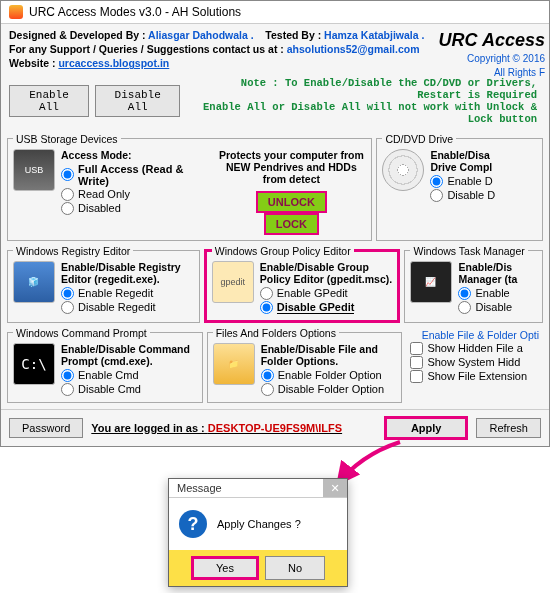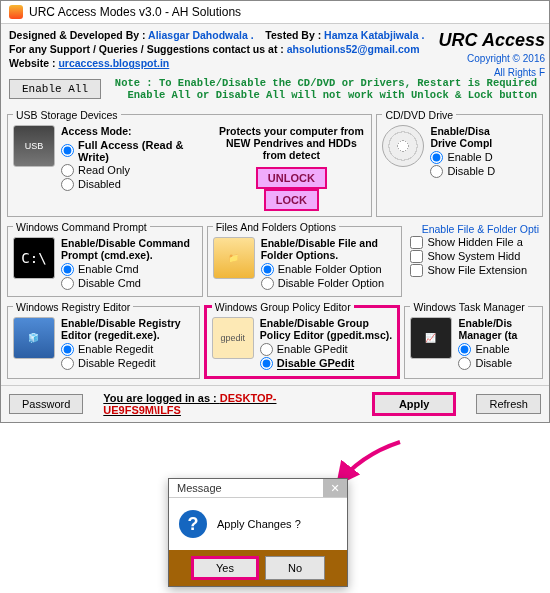--- a/index.html
+++ b/index.html
@@ -112,41 +112,41 @@
     display: flex; align-items: center; gap: 4px;
     font-size: 11px;
     margin: 1px 0;
   }
   input[type=radio], input[type=checkbox] { margin:0; }
   .protect-col { flex:0 0 150px; text-align:center;}
   .protect-col .desc { font-weight: bold; font-size:10.5px; margin-bottom:6px;}
   .unlock-btn, .lock-btn {
     border: 2px solid #e6007e;
     color: #8a0e4c;
-    background:#f0abfc;
+    background:#84cc16;
     padding: 3px 10px;
     font-weight: bold;
     font-size: 11px;
     cursor: pointer;
     margin: 0 18px;
   }
   .cd-icon {
     width: 42px; height: 42px;
     border-radius: 50%;
     background: radial-gradient(circle at 50% 50%,#fff 0 18%,#aaa 18% 20%,#eee 20% 48%, #ccc 48% 52%,#eee 52% 100%);
     border:1px solid #aaa;
   }
   .gp-highlight {
     border: 3px solid #e6007e !important;
   }
   .statusbar {
     padding: 6px 8px;
     display:flex;
     align-items:center;
-    gap: 20px;
+    gap: 8px;
     border-top:1px solid #ccc;
   }
   .status-login { font-weight: bold; text-decoration: underline; }
   .status-login .red { color:#c00; }
   .spacer { flex:1;}
   .apply-btn {
     border: 3px solid #e6007e !important;
     padding: 3px 24px;
     font-weight: bold;
   }
@@ -184,21 +184,21 @@
     align-items:center;
     gap:10px;
   }
   .q-circle {
     width:28px;height:28px;border-radius:50%;
     background:#1566c0;color:#fff;
     display:flex;align-items:center;justify-content:center;
     font-weight:bold;font-size:18px;
   }
   .dialog .dlg-btns {
-    background:#a16207;
+    background:#fde047;
     padding: 6px;
     display:flex;
     gap:6px;
     justify-content:center;
   }
   .dialog .dlg-btns .btn { padding:3px 22px; }
   .yes-highlight { border:3px solid #e6007e !important; }
 
   
   .arrow {
@@ -239,20 +239,21 @@
     </div>
     <div class="brand">
       <div>URC Access</div>
       <div class="copy">Copyright © 2016</div>
       <div class="rights">All Rights F</div>
     </div>
   </div>
 
   <div class="toolbar-row">
     <button class="btn">Enable All</button>
+    <button class="btn">Disable All</button>
     <div class="spacer"></div>
     <div style="text-align:right;">
       <div class="note">Note : To Enable/Disable the CD/DVD or Drivers, Restart is Required</div>
       <div class="note">Enable All or Disable All will not work with Unlock &amp; Lock button</div>
     </div>
   </div>
 
   <div class="panels">
 
     <div class="row3">
@@ -289,20 +290,75 @@
           <div class="opts">
             <div class="desc" style="white-space:pre-line;">Enable/Disa
 Drive Compl</div>
             <label class="radio">
                 <input type="radio" name="cd" checked="" style="">
                 <span>Enable D</span>
               </label>
             <label class="radio">
                 <input type="radio" name="cd" style="">
                 <span>Disable D</span>
+              </label>
+          </div>
+        </div>
+      </fieldset>
+    </div>
+
+    <div class="row3">
+      <fieldset>
+        <legend>Windows Registry Editor</legend>
+        <div class="panel-body">
+          <div class="icon-big" style="background:linear-gradient(#4f8bd6,#2c5fa4);">🧊</div>
+          <div class="opts">
+            <div class="desc">Enable/Disable Registry Editor (regedit.exe).</div>
+            <label class="radio">
+                <input type="radio" name="reg" checked="" style="">
+                <span>Enable Regedit</span>
+              </label>
+            <label class="radio">
+                <input type="radio" name="reg" style="">
+                <span>Disable Regedit</span>
+              </label>
+          </div>
+        </div>
+      </fieldset>
+      <fieldset class="gp-highlight">
+        <legend>Windows Group Policy Editor</legend>
+        <div class="panel-body">
+          <div class="icon-big" style="background:#fde9b5;">gpedit</div>
+          <div class="opts">
+            <div class="desc">Enable/Disable Group Policy Editor (gpedit.msc).</div>
+            <label class="radio">
+                <input type="radio" name="gp" style="">
+                <span>Enable GPedit</span>
+              </label>
+            <label class="radio">
+                <input type="radio" name="gp" checked="" style="">
+                <span class="underline-text" style="font-weight:bold;">Disable GPedit</span>
+              </label>
+          </div>
+        </div>
+      </fieldset>
+      <fieldset style="flex:0.7">
+        <legend>Windows Task Manager</legend>
+        <div class="panel-body">
+          <div class="icon-big" style="background:#222;color:#4f4;">📈</div>
+          <div class="opts">
+            <div class="desc" style="white-space:pre-line;">Enable/Dis
+Manager (ta</div>
+            <label class="radio">
+                <input type="radio" name="tm" checked="" style="">
+                <span>Enable</span>
+              </label>
+            <label class="radio">
+                <input type="radio" name="tm" style="">
+                <span>Disable</span>
               </label>
           </div>
         </div>
       </fieldset>
     </div>
 
     <div class="row3">
       <fieldset>
         <legend>Windows Command Prompt</legend>
         <div class="panel-body">
@@ -346,75 +402,20 @@
         <label class="check">
             <input type="checkbox" style="">
             <span>Show System Hidd</span>
           </label>
         <label class="check">
             <input type="checkbox" style="">
             <span>Show File Extension</span>
           </label>
       </div>
     </div>
-
-    <div class="row3">
-      <fieldset>
-        <legend>Windows Registry Editor</legend>
-        <div class="panel-body">
-          <div class="icon-big" style="background:linear-gradient(#4f8bd6,#2c5fa4);">🧊</div>
-          <div class="opts">
-            <div class="desc">Enable/Disable Registry Editor (regedit.exe).</div>
-            <label class="radio">
-                <input type="radio" name="reg" checked="" style="">
-                <span>Enable Regedit</span>
-              </label>
-            <label class="radio">
-                <input type="radio" name="reg" style="">
-                <span>Disable Regedit</span>
-              </label>
-          </div>
-        </div>
-      </fieldset>
-      <fieldset class="gp-highlight">
-        <legend>Windows Group Policy Editor</legend>
-        <div class="panel-body">
-          <div class="icon-big" style="background:#fde9b5;">gpedit</div>
-          <div class="opts">
-            <div class="desc">Enable/Disable Group Policy Editor (gpedit.msc).</div>
-            <label class="radio">
-                <input type="radio" name="gp" style="">
-                <span>Enable GPedit</span>
-              </label>
-            <label class="radio">
-                <input type="radio" name="gp" checked="" style="">
-                <span class="underline-text" style="font-weight:bold;">Disable GPedit</span>
-              </label>
-          </div>
-        </div>
-      </fieldset>
-      <fieldset style="flex:0.7">
-        <legend>Windows Task Manager</legend>
-        <div class="panel-body">
-          <div class="icon-big" style="background:#222;color:#4f4;">📈</div>
-          <div class="opts">
-            <div class="desc" style="white-space:pre-line;">Enable/Dis
-Manager (ta</div>
-            <label class="radio">
-                <input type="radio" name="tm" checked="" style="">
-                <span>Enable</span>
-              </label>
-            <label class="radio">
-                <input type="radio" name="tm" style="">
-                <span>Disable</span>
-              </label>
-          </div>
-        </div>
-      </fieldset>
-    </div>
   </div>
 
   <div class="statusbar">
     <button class="btn">Password</button>
     <span class="status-login">
       <span>You are logged in as : </span>
       <span class="red">DESKTOP-UE9FS9M\ILFS</span>
     </span>
     <span class="spacer"></span>
     <button class="btn apply-btn">Apply</button>

